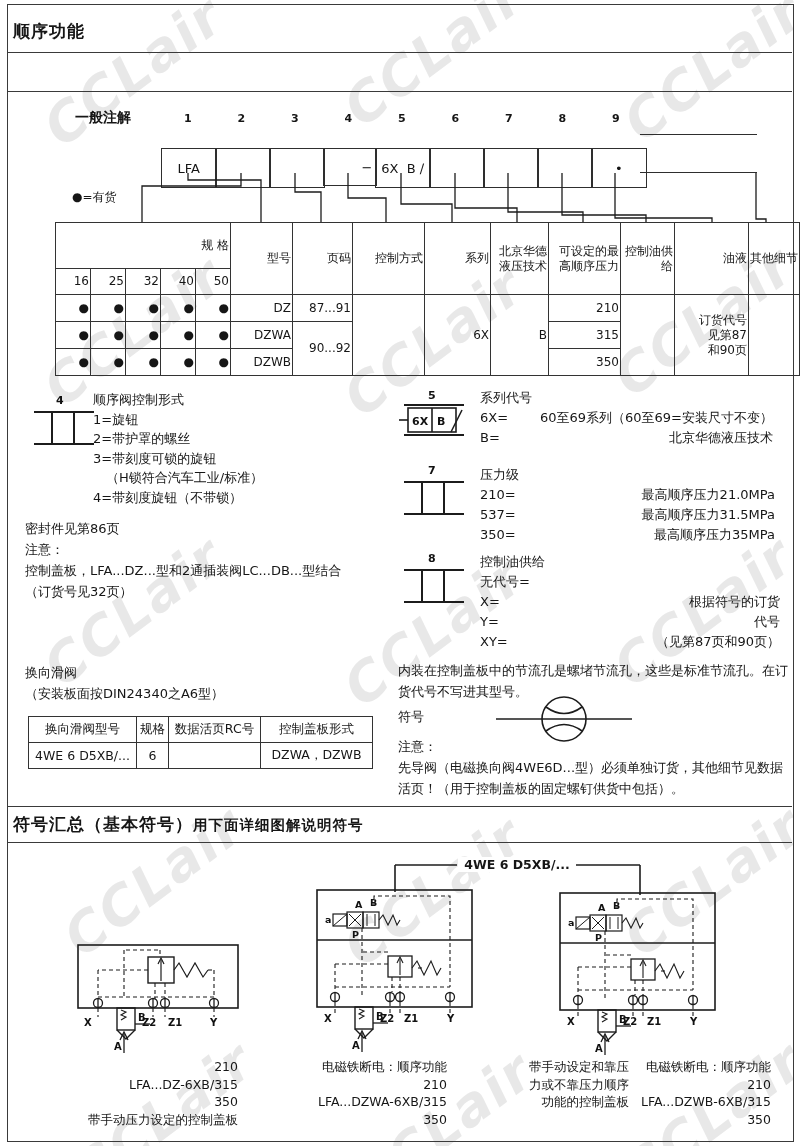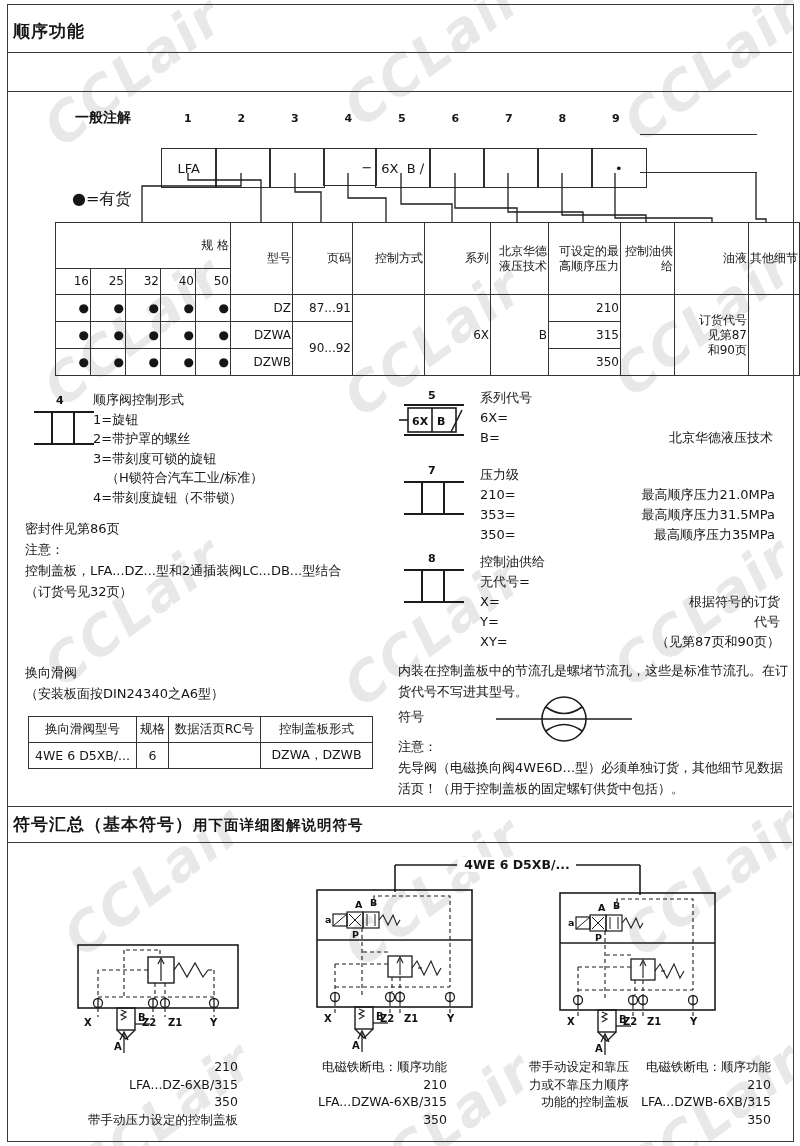--- a/index.html
+++ b/index.html
@@ -92,21 +92,21 @@
     <polyline points="241,0 241,13 142,13 142,49" stroke-width="1.3"></polyline>
     <polyline points="295,0 295,19 321,19 321,49" stroke-width="1.3"></polyline>
     <polyline points="348,0 348,25 386,25 386,49" stroke-width="1.3"></polyline>
     <polyline points="401,0 401,31 452,31 452,49" stroke-width="1.3"></polyline>
     <polyline points="455,0 455,35 517,35 517,49" stroke-width="1.3"></polyline>
     <polyline points="508,0 508,39 583,39 583,49" stroke-width="1.3"></polyline>
     <polyline points="562,0 562,42 646,42 646,49" stroke-width="1.3"></polyline>
     <polyline points="615,0 615,45 712,45 712,49" stroke-width="1.3"></polyline>
     <polyline points="756,0 756,46 766,46 766,49" stroke-width="1.3"></polyline>
   </svg>
-  <div class="abs" style="left:72px;top:189px;font-size:16px">●=有货</div>
+  <div class="abs" style="left:72px;top:189px;font-size:12px">●=有货</div>
 
   <table class="spec abs" style="left:55px;top:222px">
     <colgroup>
       <col style="width:35px">
         <col style="width:35px">
         <col style="width:35px">
         <col style="width:35px">
         <col style="width:35px">
       <col style="width:62px">
         <col style="width:60px">
@@ -210,20 +210,21 @@
     <line x1="36" y1="20" x2="36" y2="44" stroke-width="1.6"></line>
     <line x1="3" y1="32" x2="12" y2="32" stroke-width="1.6"></line>
     <line x1="55" y1="44" x2="66" y2="22" stroke-width="1.6"></line>
     <text x="16" y="37" font-size="11" font-weight="bold" fill="#111" stroke="none">6X</text>
     <text x="41" y="37" font-size="11" font-weight="bold" fill="#111" stroke="none">B</text>
   </svg>
   <div class="abs" style="left:480px;top:388px;width:293px">
     <div class="txt13">系列代号</div>
     <div class="kv">
         <span>6X=</span>
+        <span>60至69系列（60至69=安装尺寸不变）</span>
       </div>
     <div class="kv">
         <span>B=</span>
         <span>北京华德液压技术</span>
       </div>
   </div>
 
   <svg class="abs schem" style="left:398px;top:462px" width="78" height="62">
     <text x="30" y="12" font-size="11" font-weight="bold" fill="#111" stroke="none">7</text>
     <line x1="6" y1="20" x2="66" y2="20" stroke-width="2"></line>
@@ -231,21 +232,21 @@
     <line x1="46" y1="20" x2="46" y2="52" stroke-width="2"></line>
     <line x1="6" y1="52" x2="66" y2="52" stroke-width="2"></line>
   </svg>
   <div class="abs" style="left:480px;top:465px;width:295px">
     <div class="txt13">压力级</div>
     <div class="kv">
         <span>210=</span>
         <span>最高顺序压力21.0MPa</span>
       </div>
     <div class="kv">
-        <span>353=</span>
+        <span>537=</span>
         <span>最高顺序压力31.5MPa</span>
       </div>
     <div class="kv">
         <span>350=</span>
         <span>最高顺序压力35MPa</span>
       </div>
   </div>
 
   <svg class="abs schem" style="left:398px;top:550px" width="78" height="62">
     <text x="30" y="12" font-size="11" font-weight="bold" fill="#111" stroke="none">8</text>

